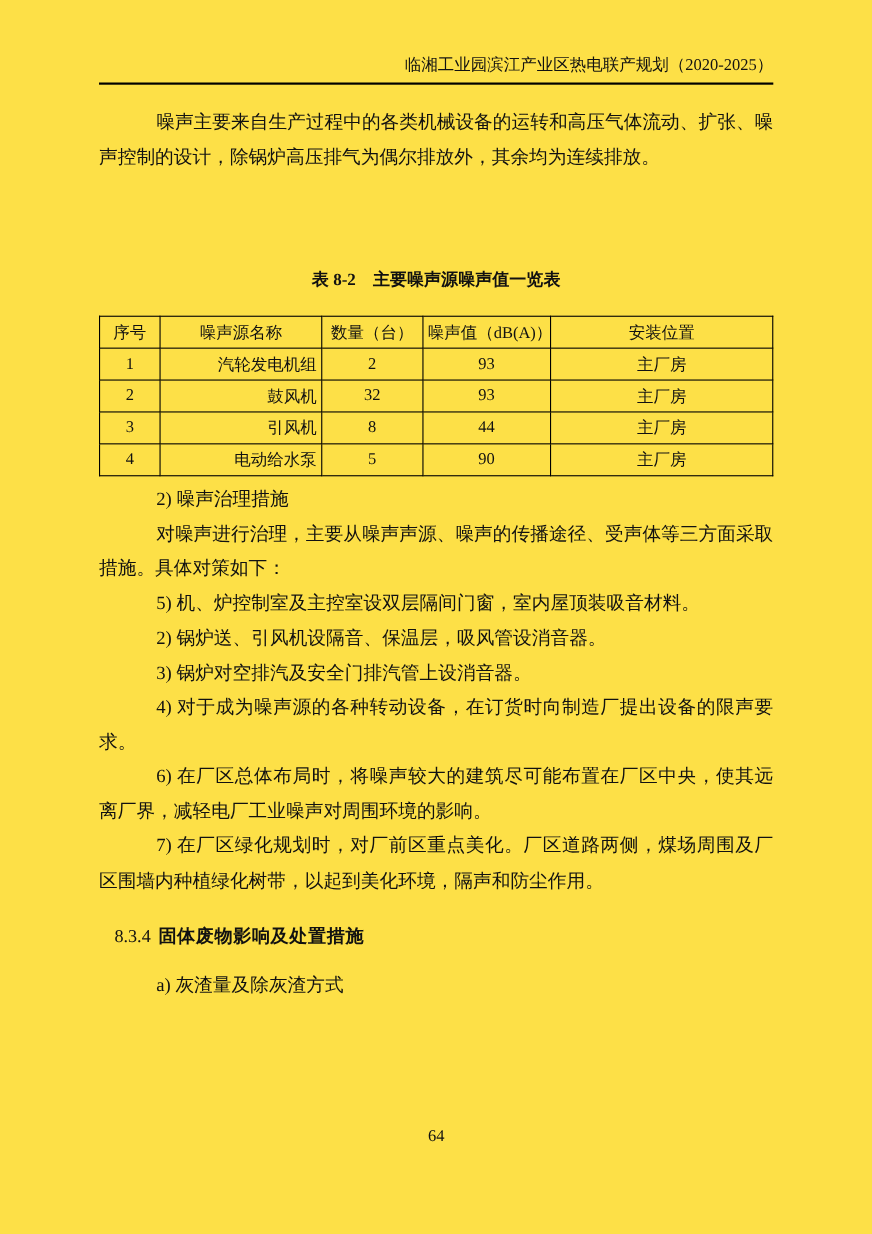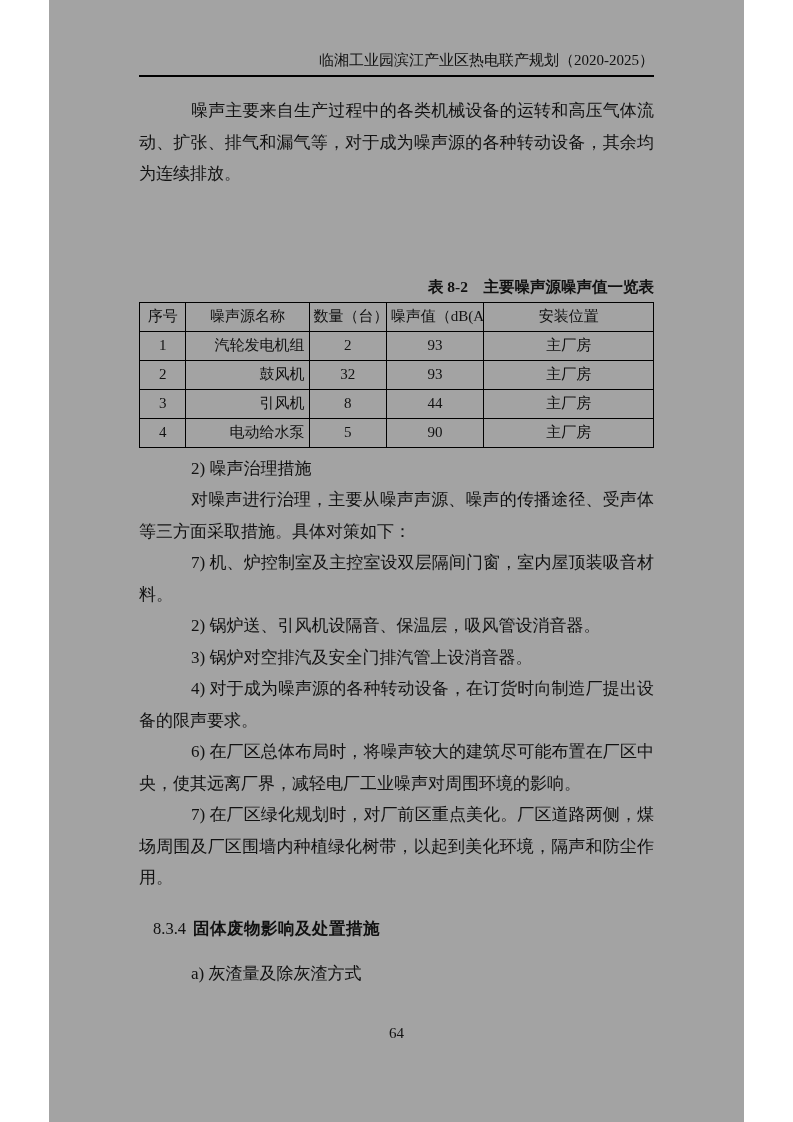--- a/index.html
+++ b/index.html
@@ -1,24 +1,24 @@
 <!DOCTYPE html>
 <html><head>
 <meta charset="utf-8">
 <style>
   * { margin: 0; padding: 0; box-sizing: border-box; }
   html, body { background: #ffffff; }
   body { font-family: "Liberation Serif", "DejaVu Serif", serif; color: #111; }
 
   .page {
     position: relative;
-    width: 695px;
+    width: 793px;
     height: 1122px;
     margin: 0 auto;
-    background: #a3a3a3;
+    background: #fde047;
     overflow: hidden;
   }
 
   .content {
     position: absolute;
     left: 90px;
     right: 90px;
     top: 0;
   }
 
@@ -41,29 +41,29 @@
     line-height: 31.5px;
     text-align: justify;
     text-indent: 52px;
     color: #111;
   }
   .p-intro { margin-top: 18px; }
 
   
   .table-caption {
     margin-top: 86px;
-    text-align: right;
+    text-align: center;
     font-size: 15.5px;
     font-weight: bold;
     line-height: 22px;
   }
 
   
   table.noise-table {
-    margin-top: 4px;
+    margin-top: 21px;
     width: 100%;
     border-collapse: collapse;
     table-layout: fixed;
   }
   .noise-table th, .noise-table td {
     border: 1px solid #000;
     font-size: 15px;
     font-weight: normal;
     text-align: center;
     vertical-align: middle;
@@ -110,21 +110,21 @@
 </head>
 <body>
 
 <div class="page">
   <div class="content">
 
     <div class="page-header">
       <div class="header-title">临湘工业园滨江产业区热电联产规划（2020-2025）</div>
     </div>
 
-    <p class="para p-intro">噪声主要来自生产过程中的各类机械设备的运转和高压气体流动、扩张、排气和漏气等，对于成为噪声源的各种转动设备，其余均为连续排放。</p>
+    <p class="para p-intro">噪声主要来自生产过程中的各类机械设备的运转和高压气体流动、扩张、噪声控制的设计，除锅炉高压排气为偶尔排放外，其余均为连续排放。</p>
 
     <div class="table-caption">表 8-2　主要噪声源噪声值一览表</div>
 
     <table class="noise-table">
       <colgroup>
         <col style="width:9%">
         <col style="width:24%">
         <col style="width:15%">
         <col style="width:19%">
         <col style="width:33%">
@@ -168,21 +168,21 @@
           <td>主厂房</td>
         </tr>
       </tbody>
     </table>
 
     <p class="item item-after-table">2) 噪声治理措施</p>
 
 
     <p class="para">对噪声进行治理，主要从噪声声源、噪声的传播途径、受声体等三方面采取措施。具体对策如下：</p>
 
-    <p class="item">7) 机、炉控制室及主控室设双层隔间门窗，室内屋顶装吸音材料。</p>
+    <p class="item">5) 机、炉控制室及主控室设双层隔间门窗，室内屋顶装吸音材料。</p>
     <p class="item">2) 锅炉送、引风机设隔音、保温层，吸风管设消音器。</p>
     <p class="item">3) 锅炉对空排汽及安全门排汽管上设消音器。</p>
     <p class="item">4) 对于成为噪声源的各种转动设备，在订货时向制造厂提出设备的限声要求。</p>
     <p class="item">6) 在厂区总体布局时，将噪声较大的建筑尽可能布置在厂区中央，使其远离厂界，减轻电厂工业噪声对周围环境的影响。</p>
     <p class="item">7) 在厂区绿化规划时，对厂前区重点美化。厂区道路两侧，煤场周围及厂区围墙内种植绿化树带，以起到美化环境，隔声和防尘作用。</p>
 
     <div class="section-heading">
       <span class="sec-num">8.3.4</span><span class="sec-title">固体废物影响及处置措施</span>
     </div>
 

